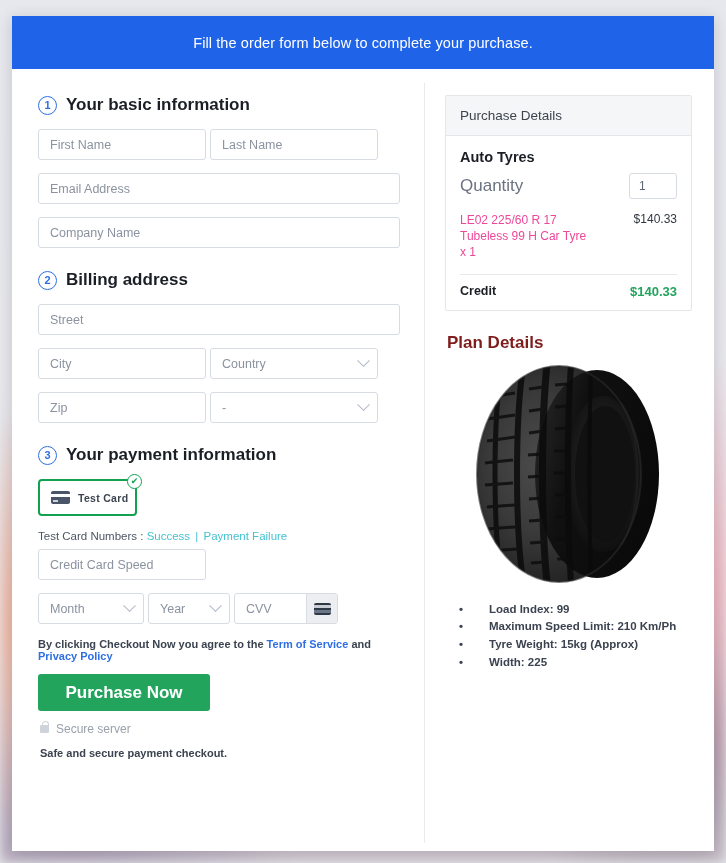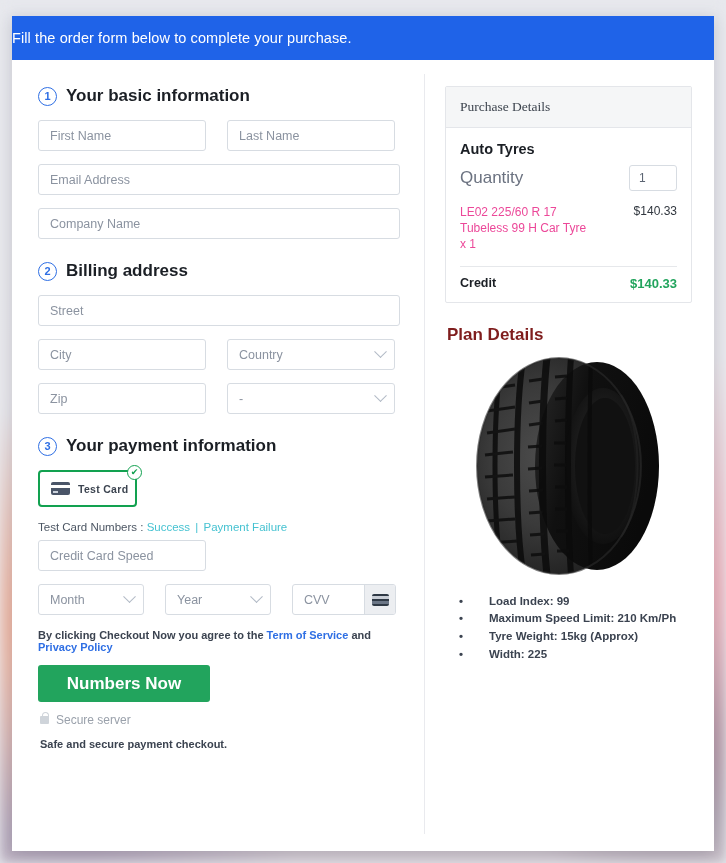--- a/index.html
+++ b/index.html
@@ -25,24 +25,24 @@
   #card {
     position: absolute;
     left: 12px; top: 16px;
     width: 702px; height: 835px;
     background: #ffffff;
     box-shadow: 0 3px 14px rgba(40,40,60,0.18);
     overflow: hidden;
   }
   
   #banner {
-    height: 44px;
+    height: 53px;
     background: #1f63e8;
     color: #ffffff;
-    display: flex; align-items: center; justify-content: flex-start;
+    display: flex; align-items: center; justify-content: center;
     font-size: 14.5px;
     letter-spacing: .1px;
   }
   
   #body-split { display: flex; height: 791px; }
   #left-col  { width: 412px; padding: 26px 24px 0 26px; position: relative; }
   #divider   { width: 1px; background: #e9eaee; margin-top: 14px; height: 760px; }
   #right-col { flex: 1; padding: 26px 22px 0 20px; }
 
   
@@ -50,21 +50,21 @@
   .step-num {
     width: 19px; height: 19px; border-radius: 50%;
     border: 1.5px solid #2f6fe4; color: #2f6fe4;
     font-size: 11px; font-weight: 700;
     display: flex; align-items: center; justify-content: center;
     flex: 0 0 auto;
   }
   .step-title { font-size: 17px; font-weight: 700; color: #1b1f25; }
 
   
-  .row { display: flex; gap: 21px; margin-bottom: 13px; }
+  .row { display: flex; gap: 4px; margin-bottom: 13px; }
   .fld {
     height: 31px; border: 1px solid #d7dce2; border-radius: 3px;
     background: #fff; display: flex; align-items: center;
     padding: 0 11px; font-size: 12.5px; color: #8b93a0;
     position: relative; user-select: none;
   }
   .fld.half  { width: 168px; }
   .fld.full  { width: 100%; }
   .fld.sel { justify-content: space-between; padding-right: 9px; }
   .chev { width: 9px; height: 9px; border-right: 1.4px solid #b2bac6; border-bottom: 1.4px solid #b2bac6;
@@ -115,21 +115,21 @@
   }
   .secure-line { display: flex; align-items: center; gap: 7px; margin: 11px 0 11px 2px; }
   .lock { width: 9px; height: 8px; background: #cfd4da; border-radius: 1px; position: relative; }
   .lock::before { content:""; position:absolute; left:1.6px; top:-4px; width:5.8px; height:5px;
                   border: 1.4px solid #cfd4da; border-bottom: none; border-radius: 4px 4px 0 0; }
   .secure-txt { font-size: 12px; color: #9aa1ab; }
   .safe-txt { font-size: 11px; color: #3b4350; font-weight: 600; margin-left: 2px; }
 
   
   #purchase-panel { border: 1px solid #e4e6ea; border-radius: 2px; }
-  .pp-head { background: #f5f6f7; border-bottom: 1px solid #e4e6ea; padding: 12px 14px; font-size: 13.5px; color: #3d444e; font-family: Liberation Serif, serif; }
+  .pp-head { background: #f5f6f7; border-bottom: 1px solid #e4e6ea; padding: 12px 14px; font-size: 13.5px; color: #3d444e; }
   .pp-body { padding: 13px 14px 11px; }
   .pp-title { font-size: 14.5px; font-weight: 700; color: #1b1f25; margin-bottom: 8px; }
   .qty-row { display: flex; align-items: center; justify-content: space-between; margin-bottom: 13px; }
   .qty-label { font-size: 17px; color: #6b7280; }
   .qty-box { width: 48px; height: 26px; border: 1px solid #d7dce2; border-radius: 3px;
              display: flex; align-items: center; padding-left: 9px; font-size: 12px; color: #5c6573; }
   .item-row { display: flex; justify-content: space-between; gap: 10px; }
   .item-name { font-size: 12px; color: #ec4899; line-height: 1.35; max-width: 128px; }
   .item-price { font-size: 12px; color: #31373f; white-space: nowrap; }
   .pp-rule { border-top: 1px solid #e6e8eb; margin: 13px 0 9px; }
@@ -216,40 +216,40 @@
 
       <div class="row">
         <div class="fld half">Credit Card Speed</div>
       </div>
 
       <div class="row" style="margin-top:8px">
         <div class="fld sel" style="width:106px">
           <span>Month</span>
           <span class="chev"></span>
         </div>
-        <div class="fld sel" style="width:106px">
+        <div class="fld sel" style="width:82px">
           <span>Year</span>
           <span class="chev"></span>
         </div>
         <div class="cvv-wrap">
           <div class="cvv-in">CVV</div>
           <div class="cvv-btn">
             <span class="cvv-card"></span>
           </div>
         </div>
       </div>
 
       <div class="agree">
         <span>By clicking Checkout Now you agree to the</span>
         <a href="#">Term of Service</a>
         <span>and</span>
         <a href="#">Privacy Policy</a>
       </div>
 
-      <button id="checkout-btn">Numbers Now</button>
+      <button id="checkout-btn">Purchase Now</button>
 
       <div class="secure-line">
         <span class="lock"></span>
         <span class="secure-txt">Secure server</span>
       </div>
       <div class="safe-txt">Safe and secure payment checkout.</div>
     </div>
 
     <div id="divider"></div>
 

